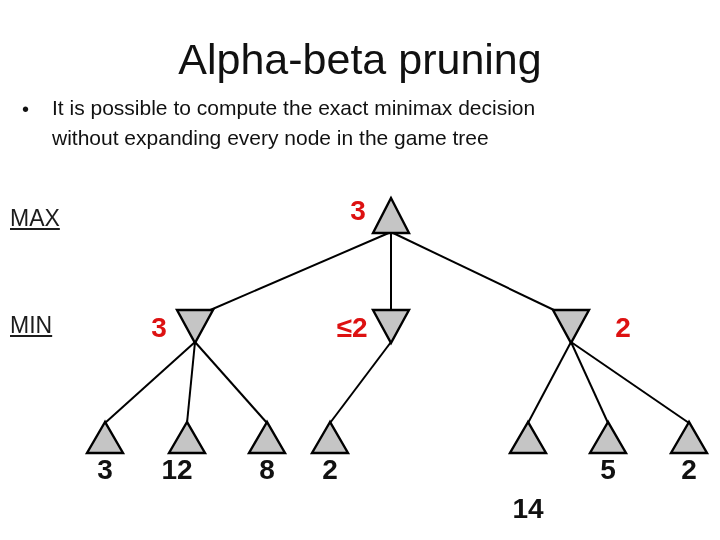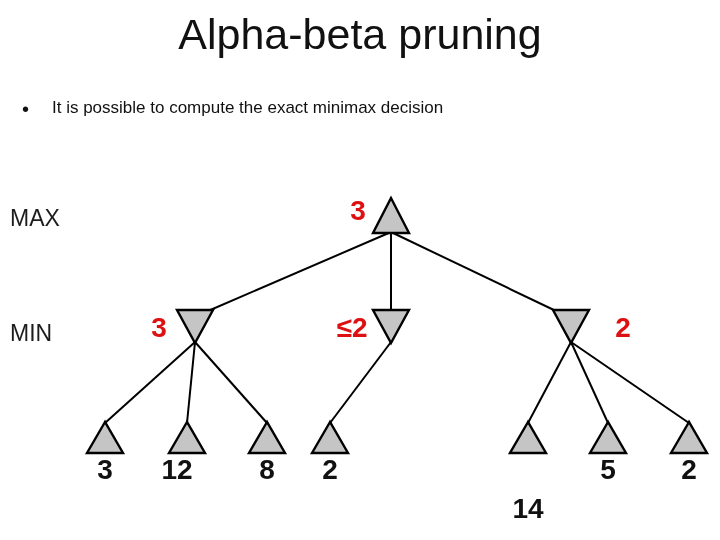--- a/index.html
+++ b/index.html
@@ -1,55 +1,56 @@
 <!DOCTYPE html>
 <html><head>
 <meta charset="utf-8">
 <style>
   html,body{margin:0;padding:0;background:#ffffff;}
   .slide{
     position:relative;width:720px;height:540px;background:#ffffff;
     font-family:"Liberation Sans","DejaVu Sans",sans-serif;overflow:hidden;color:#111;
   }
   .title{
-    position:absolute;top:11px;left:0;width:720px;text-align:center;
+    position:absolute;top:36px;left:0;width:720px;text-align:center;
     font-size:43px;line-height:1.1;color:#111;letter-spacing:0;
   }
   .bullet-dot{
     position:absolute;left:22px;top:99px;font-size:20px;color:#111;line-height:1;
   }
   .bullet-text{
     position:absolute;left:52px;top:93px;width:650px;
-    font-size:17px;line-height:30px;color:#111;
+    font-size:21px;line-height:30px;color:#111;
   }
   .lvl-label{
-    position:absolute;left:10px;font-size:23px;color:#1c1c1c;line-height:1;
+    position:absolute;left:10px;font-size:23px;color:#1c1c1c;line-height:1;text-decoration:underline;
   }
   .lvl-max{top:207px;}
-  .lvl-min{top:322px;}
+  .lvl-min{top:314px;}
   .tree-svg{position:absolute;left:0;top:0;}
   .node-val{
     position:absolute;width:50px;text-align:center;
     font-size:28px;font-weight:bold;line-height:1;color:#dd1111;
   }
   .leaf-val{
     position:absolute;width:60px;text-align:center;
     font-size:28px;font-weight:bold;line-height:1;color:#111111;
   }
 </style>
 </head>
 <body>
 
 <div class="slide">
 
   <div class="title">Alpha-beta pruning</div>
 
   <div class="bullet-dot">•</div>
   <div class="bullet-text">
     <div>It is possible to compute the exact minimax decision</div>
+    <div>without expanding every node in the game tree</div>
   </div>
 
   <div class="lvl-label lvl-max">MAX</div>
   <div class="lvl-label lvl-min">MIN</div>
 
   <svg class="tree-svg" width="720" height="540" viewBox="0 0 720 540">
 
     <g stroke="#000000" stroke-width="2">
       <line x1="391" y1="232" x2="208" y2="311"></line>
       <line x1="391" y1="232" x2="391" y2="311"></line>

